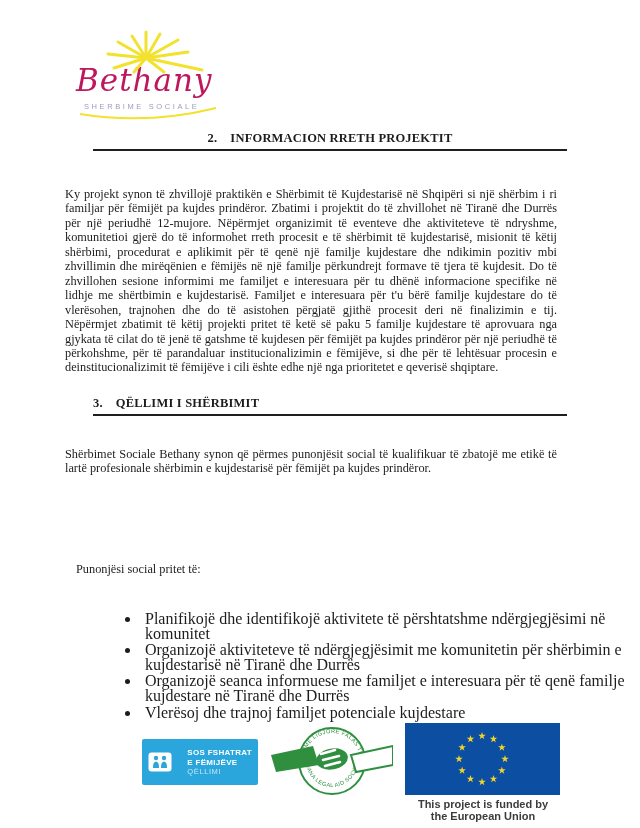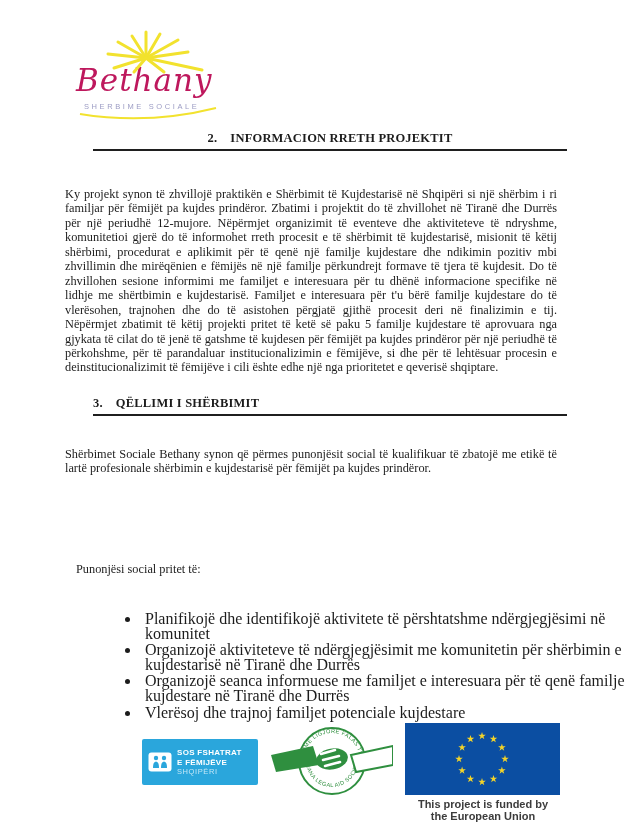--- a/index.html
+++ b/index.html
@@ -48,21 +48,21 @@
     margin:16px; padding-left:50px;
     font-size:16px; line-height:14.6px;
   }
   .bullets li { margin:0 0 2px 0; padding-left:4px; }
 
   
   .sos-badge {
     position:absolute; left:142px; top:739px; width:116px; height:46px;
     background:#2aa6dc; border-radius:2px;
     display:flex; align-items:center; gap:5px;
-    padding:0 6px; box-sizing:border-box;
+    padding:0 6px; box-sizing:border-box;justify-content:space-between;
   }
   .sos-text { font-family:"Liberation Sans", sans-serif; line-height:1.2; }
   .sos-l1, .sos-l2 { font-size:8px; font-weight:bold; color:#ffffff; letter-spacing:0.3px; }
   .sos-l3 { font-size:7.5px; color:#c2e7f7; letter-spacing:0.6px; }
 
   .legal-logo { position:absolute; left:271px; top:724px; width:122px; height:74px; }
 
   .eu-flag { position:absolute; left:405px; top:723px; width:155px; height:72px; }
   .eu-caption {
     position:absolute; left:402px; top:799px; width:162px;
@@ -118,21 +118,21 @@
     <svg width="24" height="20" viewBox="0 0 24 20">
       <rect x="0.5" y="0.5" width="23" height="19" rx="3" fill="#ffffff"></rect>
       <circle cx="8" cy="6" r="2.2" fill="#2aa6dc"></circle>
       <circle cx="16" cy="6" r="2.2" fill="#2aa6dc"></circle>
       <path d="M5 16 Q5 9.5 8 9.5 Q11 9.5 11 16 Z" fill="#2aa6dc"></path>
       <path d="M13 16 Q13 9.5 16 9.5 Q19 9.5 19 16 Z" fill="#2aa6dc"></path>
     </svg>
     <div class="sos-text">
       <div class="sos-l1">SOS FSHATRAT</div>
       <div class="sos-l2">E FËMIJËVE</div>
-      <div class="sos-l3">SHQIPËRI</div>
+      <div class="sos-l3">QËLLIMI</div>
     </div>
   </div>
 
   <div class="legal-logo">
     <svg width="122" height="74" viewBox="0 0 122 74">
       <circle cx="61" cy="37" r="33" fill="none" stroke="#2f8f3f" stroke-width="2"></circle>
       <defs>
         <path id="arcTop" d="M 33,37 A 28,28 0 0 1 89,37"></path>
         <path id="arcBot" d="M 35,37 A 26,26 0 0 0 87,37"></path>
       </defs>

